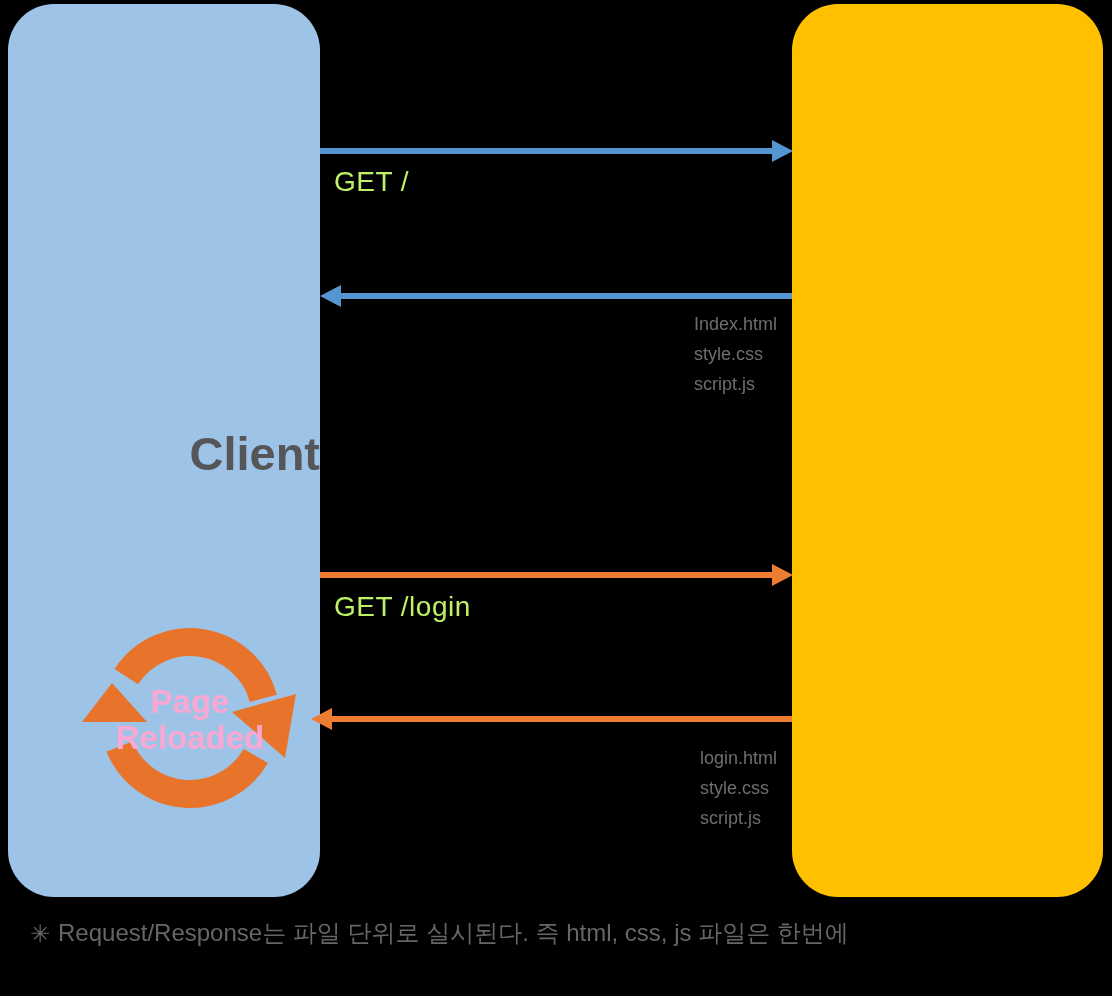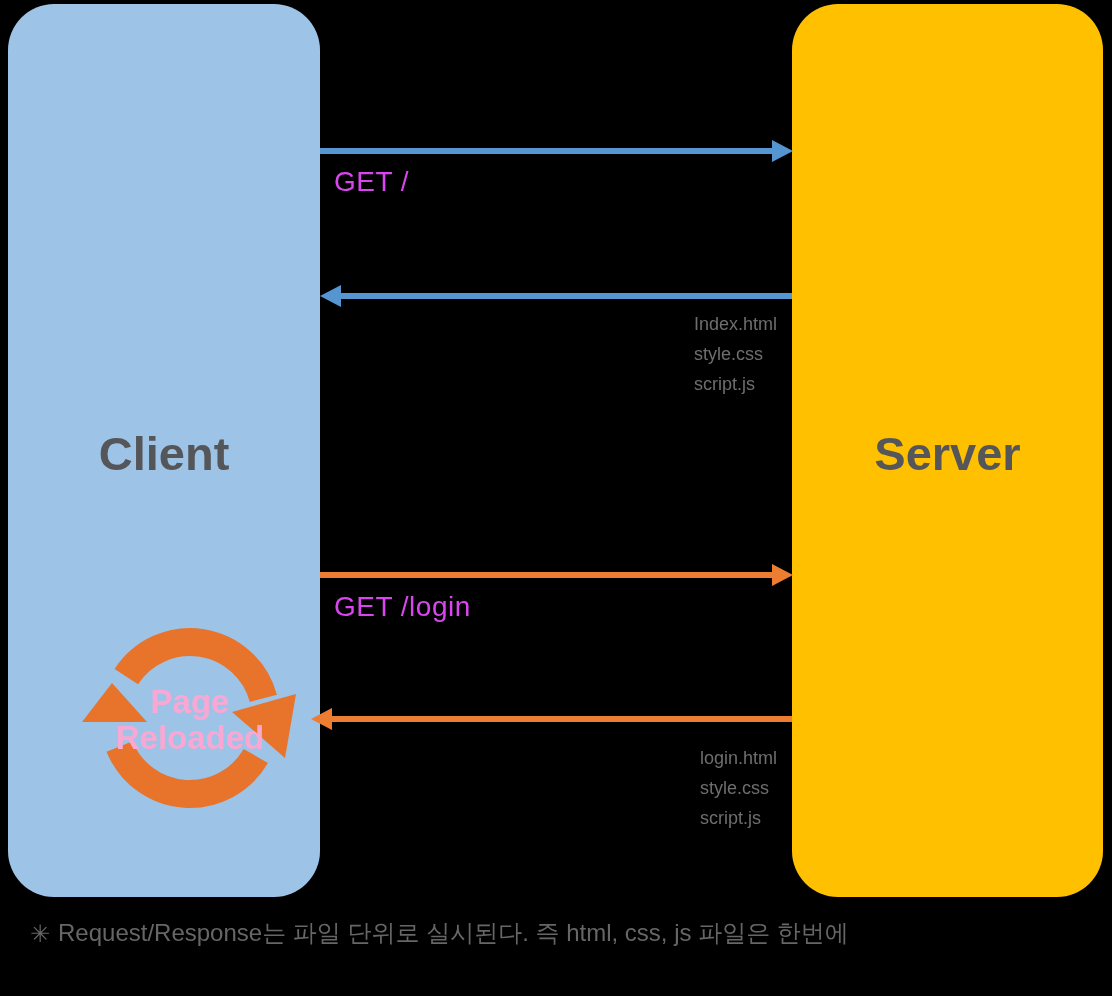--- a/index.html
+++ b/index.html
@@ -6,21 +6,21 @@
   .stage {
     position:relative; width:1112px; height:996px; background:#000000;
     overflow:hidden; font-family:"Liberation Sans","DejaVu Sans",sans-serif;
   }
   
   .box { position:absolute; top:4px; height:893px; border-radius:46px; }
   .box.client { left:8px;  width:312px; background:#9DC3E6; }
   .box.server { left:792px; width:311px; background:#FFC000; }
   .box-label {
     position:absolute; top:424px; height:60px; line-height:60px;
-    text-align:center; font-size:47px; font-weight:bold; color:#55565A;
+    text-align:right; font-size:47px; font-weight:bold; color:#55565A;
   }
   .box-label.client { left:8px; width:312px; }
   .box-label.server { left:792px; width:311px; }
 
   
   .shaft { position:absolute; height:6px; }
   .head  { position:absolute; width:0; height:0;
            border-top:11px solid transparent; border-bottom:11px solid transparent; }
   .blue   { background:#5596D2; }
   .orange { background:#ED7D31; }
@@ -32,21 +32,21 @@
   #a1-shaft { left:320px; top:148px; width:452px; }
   #a1-head  { left:772px; top:140px; }
   #a2-head  { left:320px; top:285px; }
   #a2-shaft { left:340px; top:293px; width:452px; }
   #a3-shaft { left:320px; top:572px; width:452px; }
   #a3-head  { left:772px; top:564px; }
   #a4-head  { left:311px; top:708px; }
   #a4-shaft { left:331px; top:716px; width:461px; }
 
   
-  .msg { position:absolute; color:#d946ef; font-size:28px; letter-spacing:0.5px; }
+  .msg { position:absolute; color:#bef264; font-size:28px; letter-spacing:0.5px; }
   #get-root  { left:334px; top:166px; }
   #get-login { left:334px; top:591px; }
   .files { position:absolute; right:335px; text-align:left;
            color:#6E6E6E; font-size:18px; line-height:30px; }
   #files-root  { top:309px; }
   #files-login { top:735px;margin-top:8px; }
 
   
   #reload-icon { position:absolute; left:70px; top:598px; }
   .badge-text {
@@ -63,21 +63,20 @@
   .footnote .marker { position:absolute; left:0; top:1px; font-size:24px; }
 </style>
 </head>
 <body>
 
 <div class="stage">
 
   <div class="box client"></div>
   <div class="box server"></div>
   <div class="box-label client">Client</div>
-  <div class="box-label server">Server</div>
 
   <div class="shaft blue" id="a1-shaft"></div>
   <div class="head right-blue" id="a1-head"></div>
   <div class="msg" id="get-root">GET /</div>
 
   <div class="head left-blue" id="a2-head"></div>
   <div class="shaft blue" id="a2-shaft"></div>
   <div class="files" id="files-root">
     <div>Index.html</div>
     <div>style.css</div>

